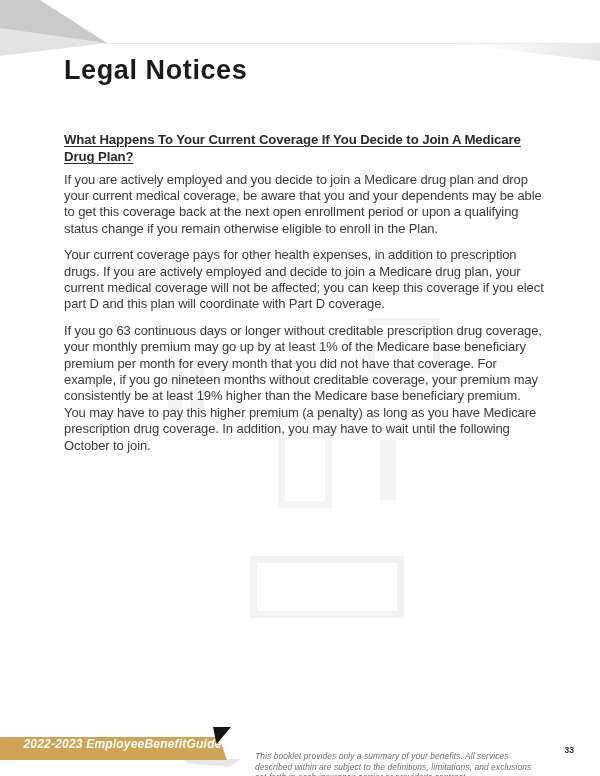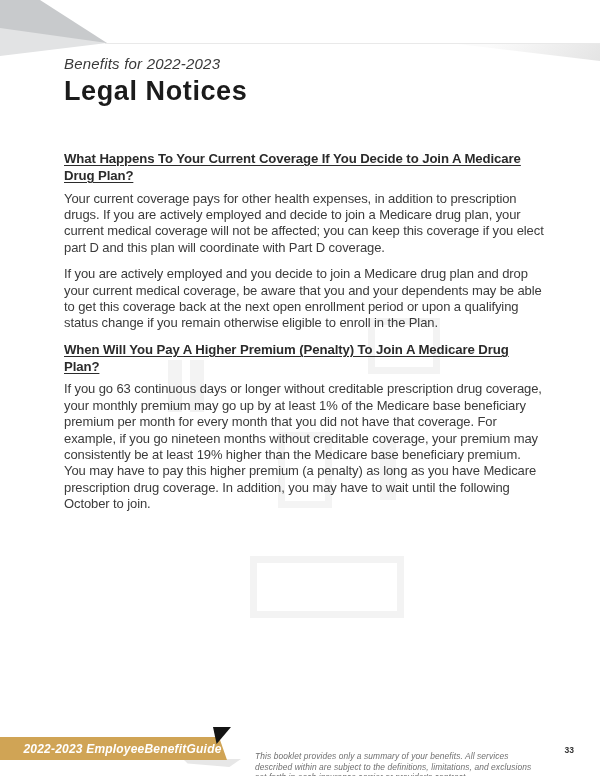--- a/index.html
+++ b/index.html
@@ -44,35 +44,35 @@
     font-style:italic;font-size:15px;font-weight:500;color:#3a3a3a;
     letter-spacing:0.2px;margin:0 0 4px 0;
   }
   .title{
     font-size:27px;font-weight:700;color:#1b1b1b;letter-spacing:0.6px;
     margin:0;
   }
   
   .content{
     position:absolute;left:64px;top:132px;width:481px;z-index:1;
-    color:#3b3b3b;font-size:13px;line-height:16.4px;letter-spacing:-0.1px;margin-top:19px;
+    color:#3b3b3b;font-size:13px;line-height:16.4px;letter-spacing:-0.1px;
   }
   .content h3{
     font-size:13.2px;font-weight:600;color:#2b2b2b;margin:0 0 6px 0;
     line-height:16.8px;
     text-decoration:underline;text-underline-offset:2px;text-decoration-thickness:1px;
   }
   .content section + section h3{margin-top:3px;}
   .content p{margin:0 0 10px 0;}
   
   .gold-bar{
     position:absolute;left:0;top:737px;width:227px;height:23px;z-index:2;
     background:#d0a455;
     clip-path:polygon(0 0,219px 0,227px 100%,0 100%);
-    display:flex;align-items:center;justify-content:center;
+    display:flex;justify-content:center;
   }
   .gold-bar span{
     font-style:italic;font-weight:600;font-size:12px;color:#ffffff;
     letter-spacing:0.2px;padding-left:18px;
   }
   .bar-shadow{
     position:absolute;left:183px;top:759px;width:58px;height:8px;z-index:1;
     background:#e7e7e7;
     clip-path:polygon(0 0,100% 0,80% 100%,8% 55%);
   }
@@ -102,32 +102,30 @@
 <div class="watermark">
   <div class="wm wm-sq1"></div>
   <div class="wm wm-bar1"></div>
   <div class="wm wm-bar2"></div>
   <div class="wm wm-sq2"></div>
   <div class="wm wm-bar3"></div>
   <div class="wm wm-sq3"></div>
 </div>
 
 <header class="header">
-  <div class="eyebrow">Benefits for 2022-2023</div>
   <h1 class="title">Legal Notices</h1>
 </header>
 
 <main class="content">
   <section>
     <h3>What Happens To Your Current Coverage If You Decide to Join A Medicare Drug Plan?</h3>
+    <p>If you are actively employed and you decide to join a Medicare drug plan and drop your current medical coverage, be aware that you and your dependents may be able to get this coverage back at the next open enrollment period or upon a qualifying status change if you remain otherwise eligible to enroll in the Plan.</p>
     <p>Your current coverage pays for other health expenses, in addition to prescription drugs. If you are actively employed and decide to join a Medicare drug plan, your current medical coverage will not be affected; you can keep this coverage if you elect part D and this plan will coordinate with Part D coverage.</p>
-    <p>If you are actively employed and you decide to join a Medicare drug plan and drop your current medical coverage, be aware that you and your dependents may be able to get this coverage back at the next open enrollment period or upon a qualifying status change if you remain otherwise eligible to enroll in the Plan.</p>
   </section>
   <section>
-    <h3>When Will You Pay A Higher Premium (Penalty) To Join A Medicare Drug Plan?</h3>
     <p>If you go 63 continuous days or longer without creditable prescription drug coverage, your monthly premium may go up by at least 1% of the Medicare base beneficiary premium per month for every month that you did not have that coverage. For example, if you go nineteen months without creditable coverage, your premium may consistently be at least 19% higher than the Medicare base beneficiary premium. You may have to pay this higher premium (a penalty) as long as you have Medicare prescription drug coverage. In addition, you may have to wait until the following October to join.</p>
   </section>
 </main>
 
 <footer>
   <div class="bar-shadow"></div>
   <div class="gold-bar">
     <span>2022-2023 EmployeeBenefitGuide</span>
   </div>
   <div class="flag"></div>

